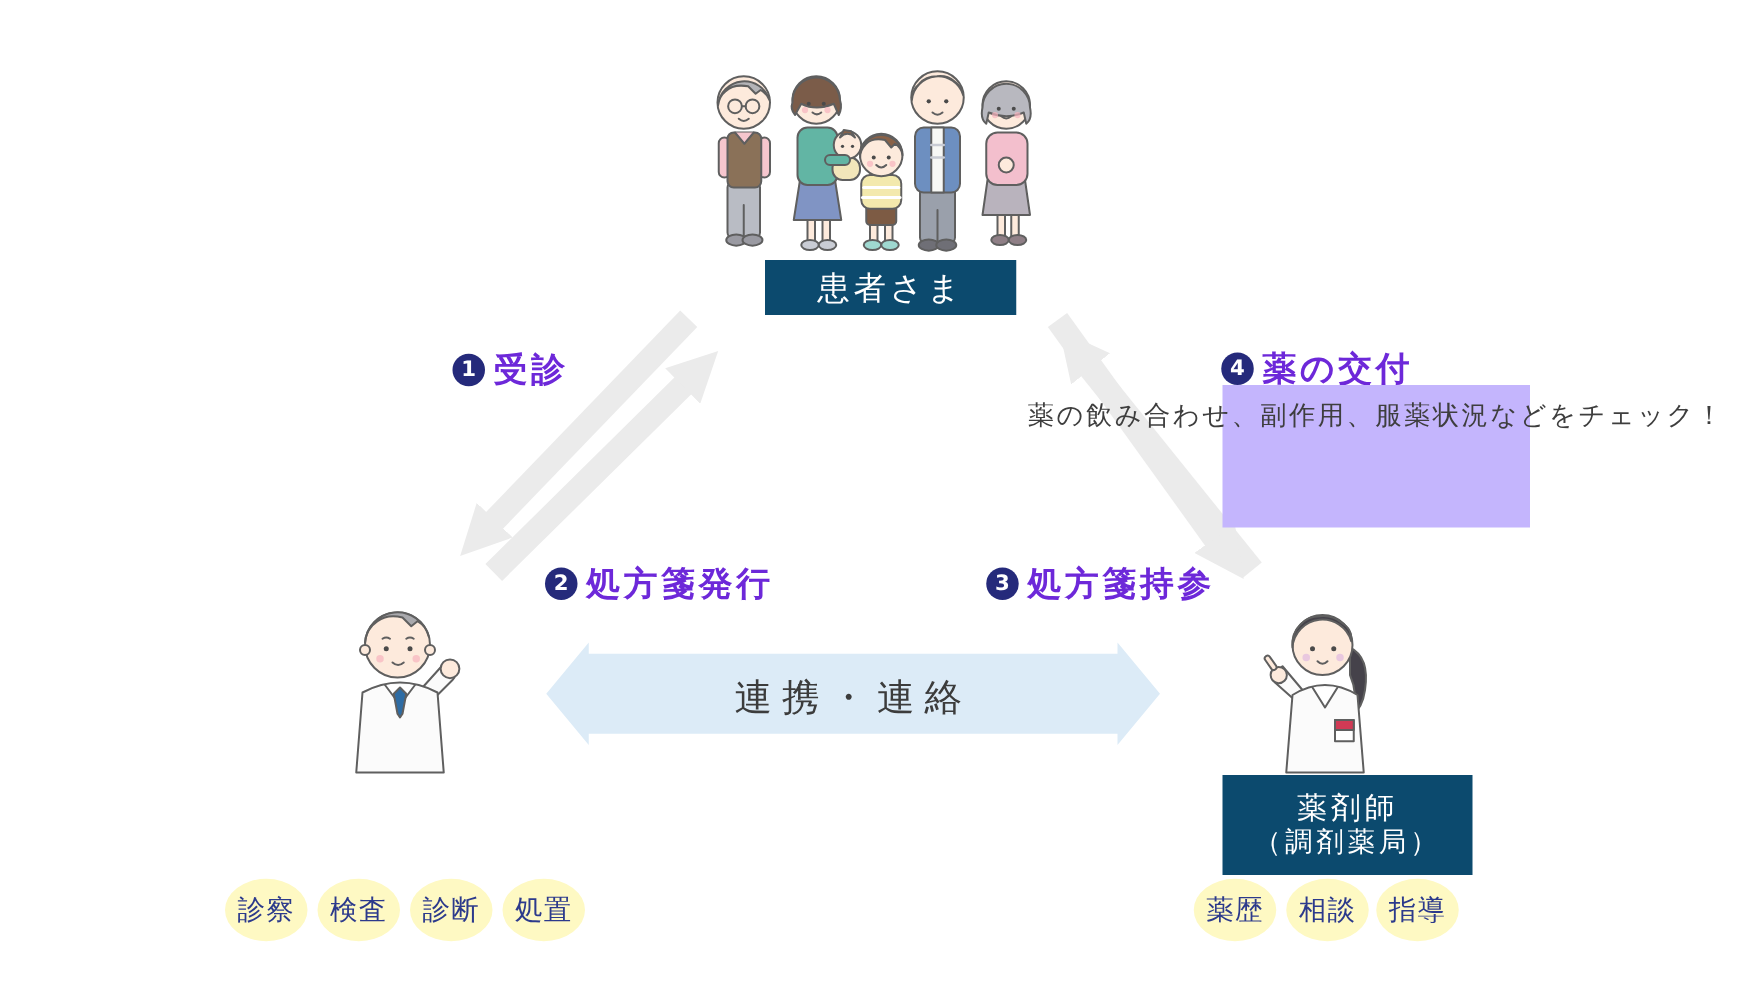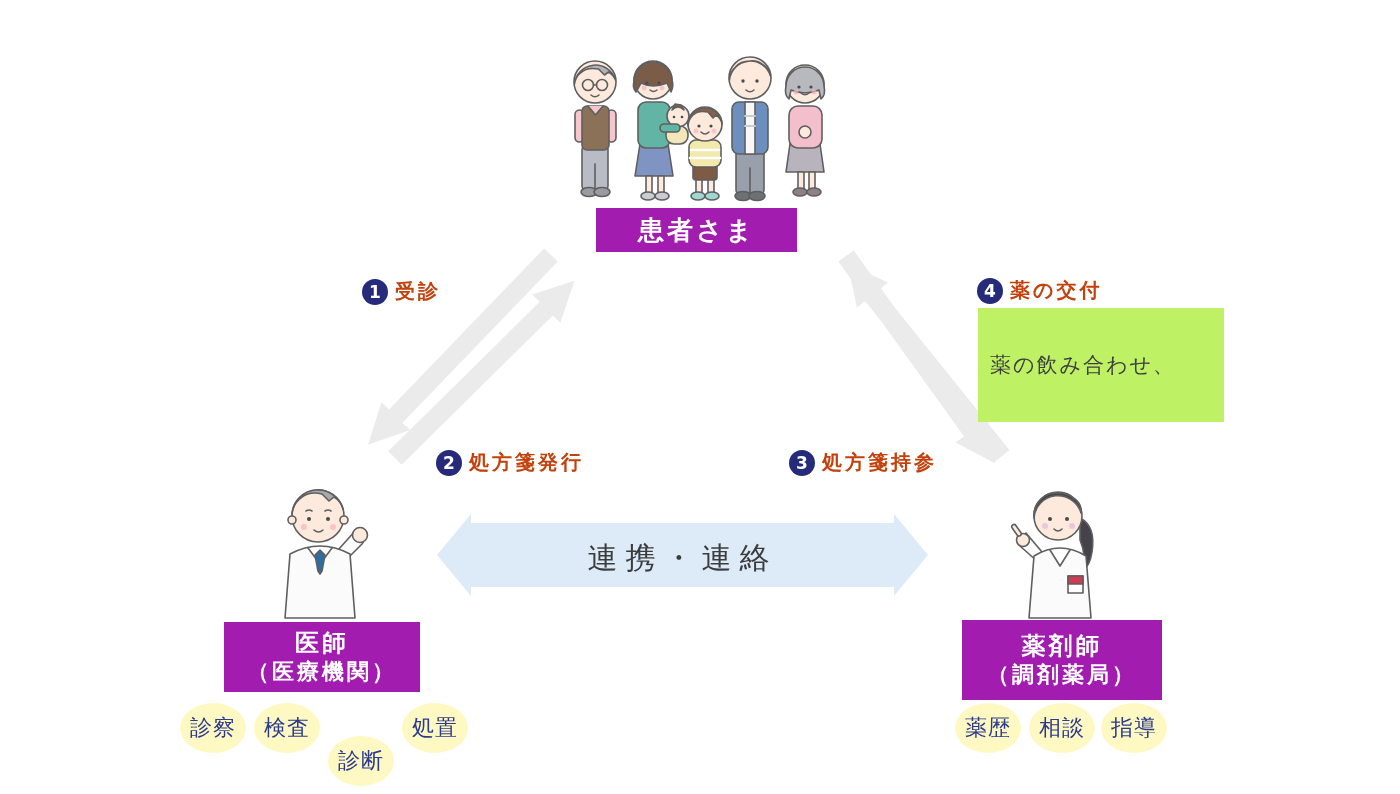--- a/index.html
+++ b/index.html
@@ -4,46 +4,47 @@
 <style>
   * { margin:0; padding:0; box-sizing:border-box; }
   html,body { background:#ffffff; }
   body { font-family:"DejaVu Sans", sans-serif; }
   #canvas {
     position:relative; width:1400px; height:794px; background:#ffffff; overflow:hidden;
   }
   .abs { position:absolute; }
   
   .banner {
-    background:#a21caf; color:#ffffff; font-weight:bold; text-align:center;
+    background:#0c4a6e; color:#ffffff; font-weight:normal; text-align:center;
     display:flex; flex-direction:column; justify-content:center; align-items:center;
     letter-spacing:3px;
+    margin-left:16px;
   }
   .banner .line1 { font-size:24px; line-height:1.25; }
   .banner .line2 { font-size:22px; line-height:1.25; }
   #patient-banner { left:596px; top:208px; width:201px; height:44px; font-size:26px; }
   #doctor-banner { left:224px; top:622px; width:196px; height:70px; }
   #pharmacist-banner { left:962px; top:620px; width:200px; height:80px; }
   
   .step { display:flex; align-items:center; gap:7px; }
   .step-num {
     width:26px; height:26px; border-radius:50%; background:#252a7b; color:#fff;
     font-weight:bold; font-size:17px; display:flex; align-items:center; justify-content:center;
     flex:0 0 26px;
   }
-  .step-label { font-size:20px; font-weight:bold; color:#c2410c; letter-spacing:3px; white-space:nowrap; }
+  .step-label { font-size:27px; font-weight:bold; color:#6d28d9; letter-spacing:3px; white-space:nowrap; }
   #step-1 { left:362px; top:278px; }
   #step-2 { left:436px; top:449px; }
   #step-3 { left:789px; top:449px; }
   #step-4 { left:977px; top:277px; }
   
   #note-box {
-    left:978px; top:308px; width:246px; height:114px; background:#bef264;
+    left:978px; top:308px; width:246px; height:114px; background:#c4b5fd;
     padding:8px 12px; color:#3e3e3e; font-size:21px; letter-spacing:2px;
-    display:flex; flex-direction:column; justify-content:center;
+    display:flex; flex-direction:row; justify-content:center;
   }
   #note-box .note-line { line-height:1.55; white-space:nowrap; }
   
   #collab-label {
     left:472px; top:538px; width:421px; text-align:center;
     font-size:30px; font-weight:normal; color:#3c3c3c; letter-spacing:8px;
   }
   
   .tag {
     width:66px; height:50px; border-radius:50%; background:#fef9c3; color:#2c3a8c;
@@ -176,20 +177,22 @@
     <span class="step-num">3</span>
     <span class="step-label">処方箋持参</span>
   </div>
   <div id="step-4" class="abs step">
     <span class="step-num">4</span>
     <span class="step-label">薬の交付</span>
   </div>
 
   <div id="note-box" class="abs">
     <div class="note-line">薬の飲み合わせ、</div>
+    <div class="note-line">副作用、服薬状況</div>
+    <div class="note-line">などをチェック！</div>
   </div>
 
   <div id="collab-label" class="abs">連携・連絡</div>
 
   <svg class="abs" style="left:256px;top:478px;" width="132" height="146" viewBox="0 0 132 146">
     <g stroke="#5f5f5f" stroke-width="1.6" stroke-linejoin="round" stroke-linecap="round">
       <path d="M88 84 L106 66 Q110 62 106 57 L100 52 L82 72 Z" fill="#fbfbfb"></path>
       <circle cx="104" cy="57" r="7.5" fill="#fdeadc"></circle>
       <path d="M34 76 Q64 60 94 76 L99 140 L29 140 Z" fill="#fbfbfb"></path>
       <path d="M52 70 L64 86 L76 70" fill="#ffffff"></path>
@@ -201,28 +204,24 @@
       <circle class="nostroke" cx="53" cy="41" r="2" fill="#4a4a4a"></circle>
       <circle class="nostroke" cx="72" cy="41" r="2" fill="#4a4a4a"></circle>
       <path d="M50 33 q3 -2 6 0" fill="none"></path>
       <path d="M69 33 q3 -2 6 0" fill="none"></path>
       <circle class="nostroke" cx="48" cy="49" r="3" fill="#f6b3bd" opacity="0.7"></circle>
       <circle class="nostroke" cx="77" cy="49" r="3" fill="#f6b3bd" opacity="0.7"></circle>
       <path d="M58 52 q4.5 4 9 0" fill="none"></path>
     </g>
   </svg>
 
-  <div id="doctor-banner" class="abs banner">
-    <span class="line1">医師</span>
-    <span class="line2">（医療機関）</span>
-  </div>
 
   <div class="abs tag" style="left:180px;top:703px;">診察</div>
   <div class="abs tag" style="left:254px;top:703px;">検査</div>
-  <div class="abs tag" style="left:328px;top:736px;">診断</div>
+  <div class="abs tag" style="left:328px;top:703px;">診断</div>
   <div class="abs tag" style="left:402px;top:703px;">処置</div>
 
   <svg class="abs" style="left:996px;top:478px;" width="132" height="146" viewBox="0 0 132 146">
     <g stroke="#5f5f5f" stroke-width="1.6" stroke-linejoin="round" stroke-linecap="round">
       <path d="M84 40 q16 8 12 34 q-2 14 -10 20 q5 -16 -2 -32 z" fill="#45424a"></path>
       <path d="M42 84 L24 68 Q20 64 24 60 L30 55 L46 74 Z" fill="#fbfbfb"></path>
       <circle cx="27" cy="62" r="6.5" fill="#fdeadc"></circle>
       <rect x="18" y="46" width="4.5" height="13" rx="2.2" fill="#fdeadc" transform="rotate(-35 20 52)"></rect>
       <path d="M38 78 Q64 62 90 78 L95 140 L33 140 Z" fill="#fbfbfb"></path>
       <path d="M54 72 L64 88 L74 72" fill="#ffffff"></path>

